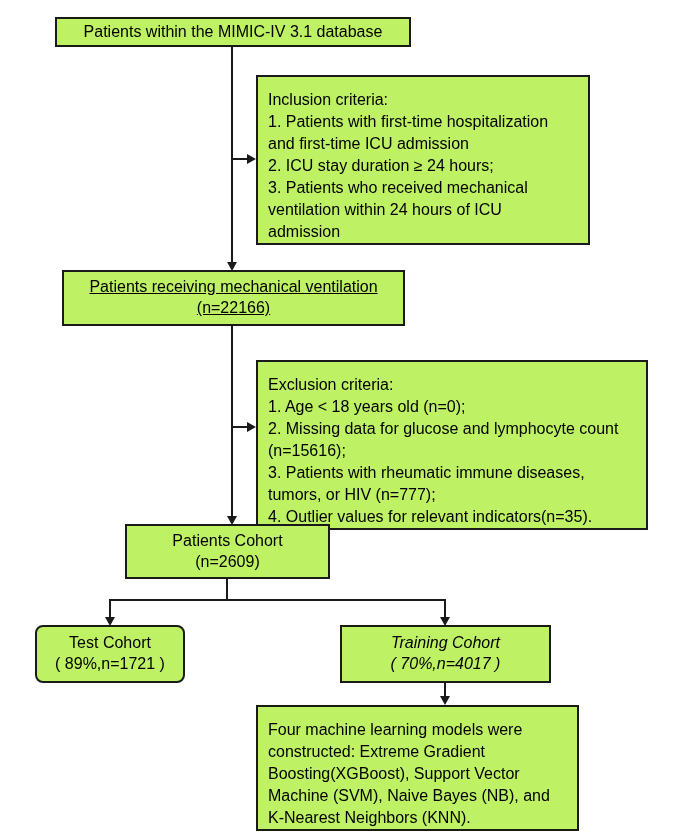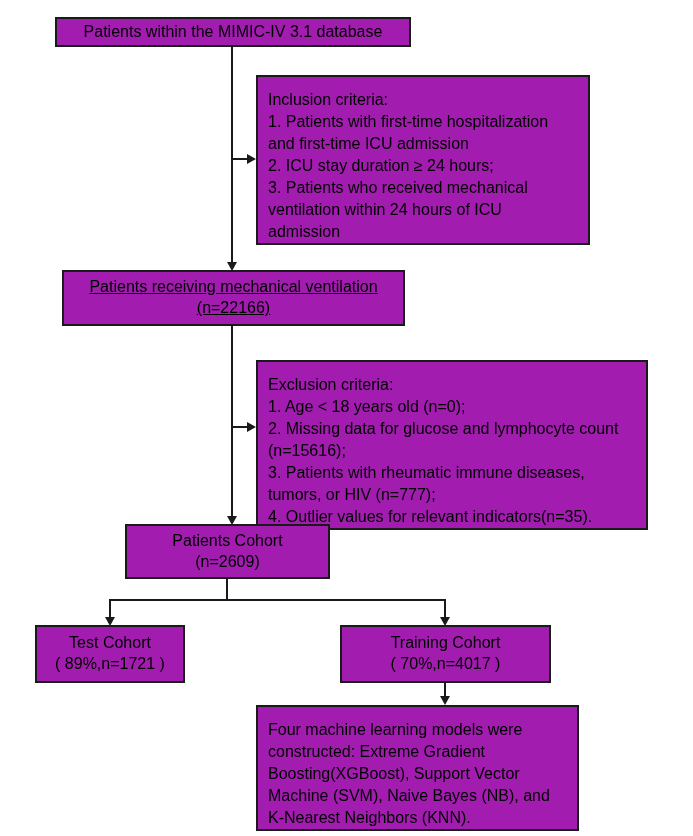--- a/index.html
+++ b/index.html
@@ -14,21 +14,21 @@
   .canvas {
     position: relative;
     width: 693px;
     height: 836px;
     background: #ffffff;
     overflow: hidden;
   }
   .box {
     position: absolute;
     border: 2px solid #1a1a1a;
-    background: #a21caf;
+    background: #bef264;
     font-size: 16px;
     box-sizing: border-box;
   }
   .box.centered {
     display: flex;
     flex-direction: column;
     align-items: center;
     justify-content: center;
     text-align: center;
     line-height: 1.3;
@@ -58,22 +58,22 @@
     border-bottom: 5px solid transparent;
     border-left: 9px solid #1a1a1a;
   }
 
   
   #box-database   { left: 55px;  top: 17px;  width: 356px; height: 30px; }
   #box-inclusion  { left: 256px; top: 75px;  width: 334px; height: 170px; }
   #box-ventilation{ left: 62px;  top: 270px; width: 343px; height: 56px; text-decoration: underline; }
   #box-exclusion  { left: 256px; top: 360px; width: 392px; height: 170px; }
   #box-analysis   { left: 125px; top: 524px; width: 205px; height: 55px; }
-  #box-test       { left: 35px;  top: 625px; width: 150px; height: 58px; }
-  #box-training   { left: 340px; top: 625px; width: 211px; height: 58px; }
+  #box-test       { left: 35px;  top: 625px; width: 150px; height: 58px; border-radius: 8px; }
+  #box-training   { left: 340px; top: 625px; width: 211px; height: 58px; font-style: italic; }
   #box-models     { left: 256px; top: 705px; width: 323px; height: 126px; }
 
   
   #ln-db-vent     { left: 231px; top: 47px;  width: 2px;  height: 216px; }
   #ar-vent        { left: 227px; top: 262px; }
   #ln-incl-h      { left: 233px; top: 158px; width: 15px; height: 2px; }
   #ar-incl        { left: 247px; top: 154px; }
   #ln-vent-ana    { left: 231px; top: 326px; width: 2px;  height: 191px; }
   #ar-ana         { left: 227px; top: 516px; }
   #ln-excl-h      { left: 233px; top: 426px; width: 15px; height: 2px; }

